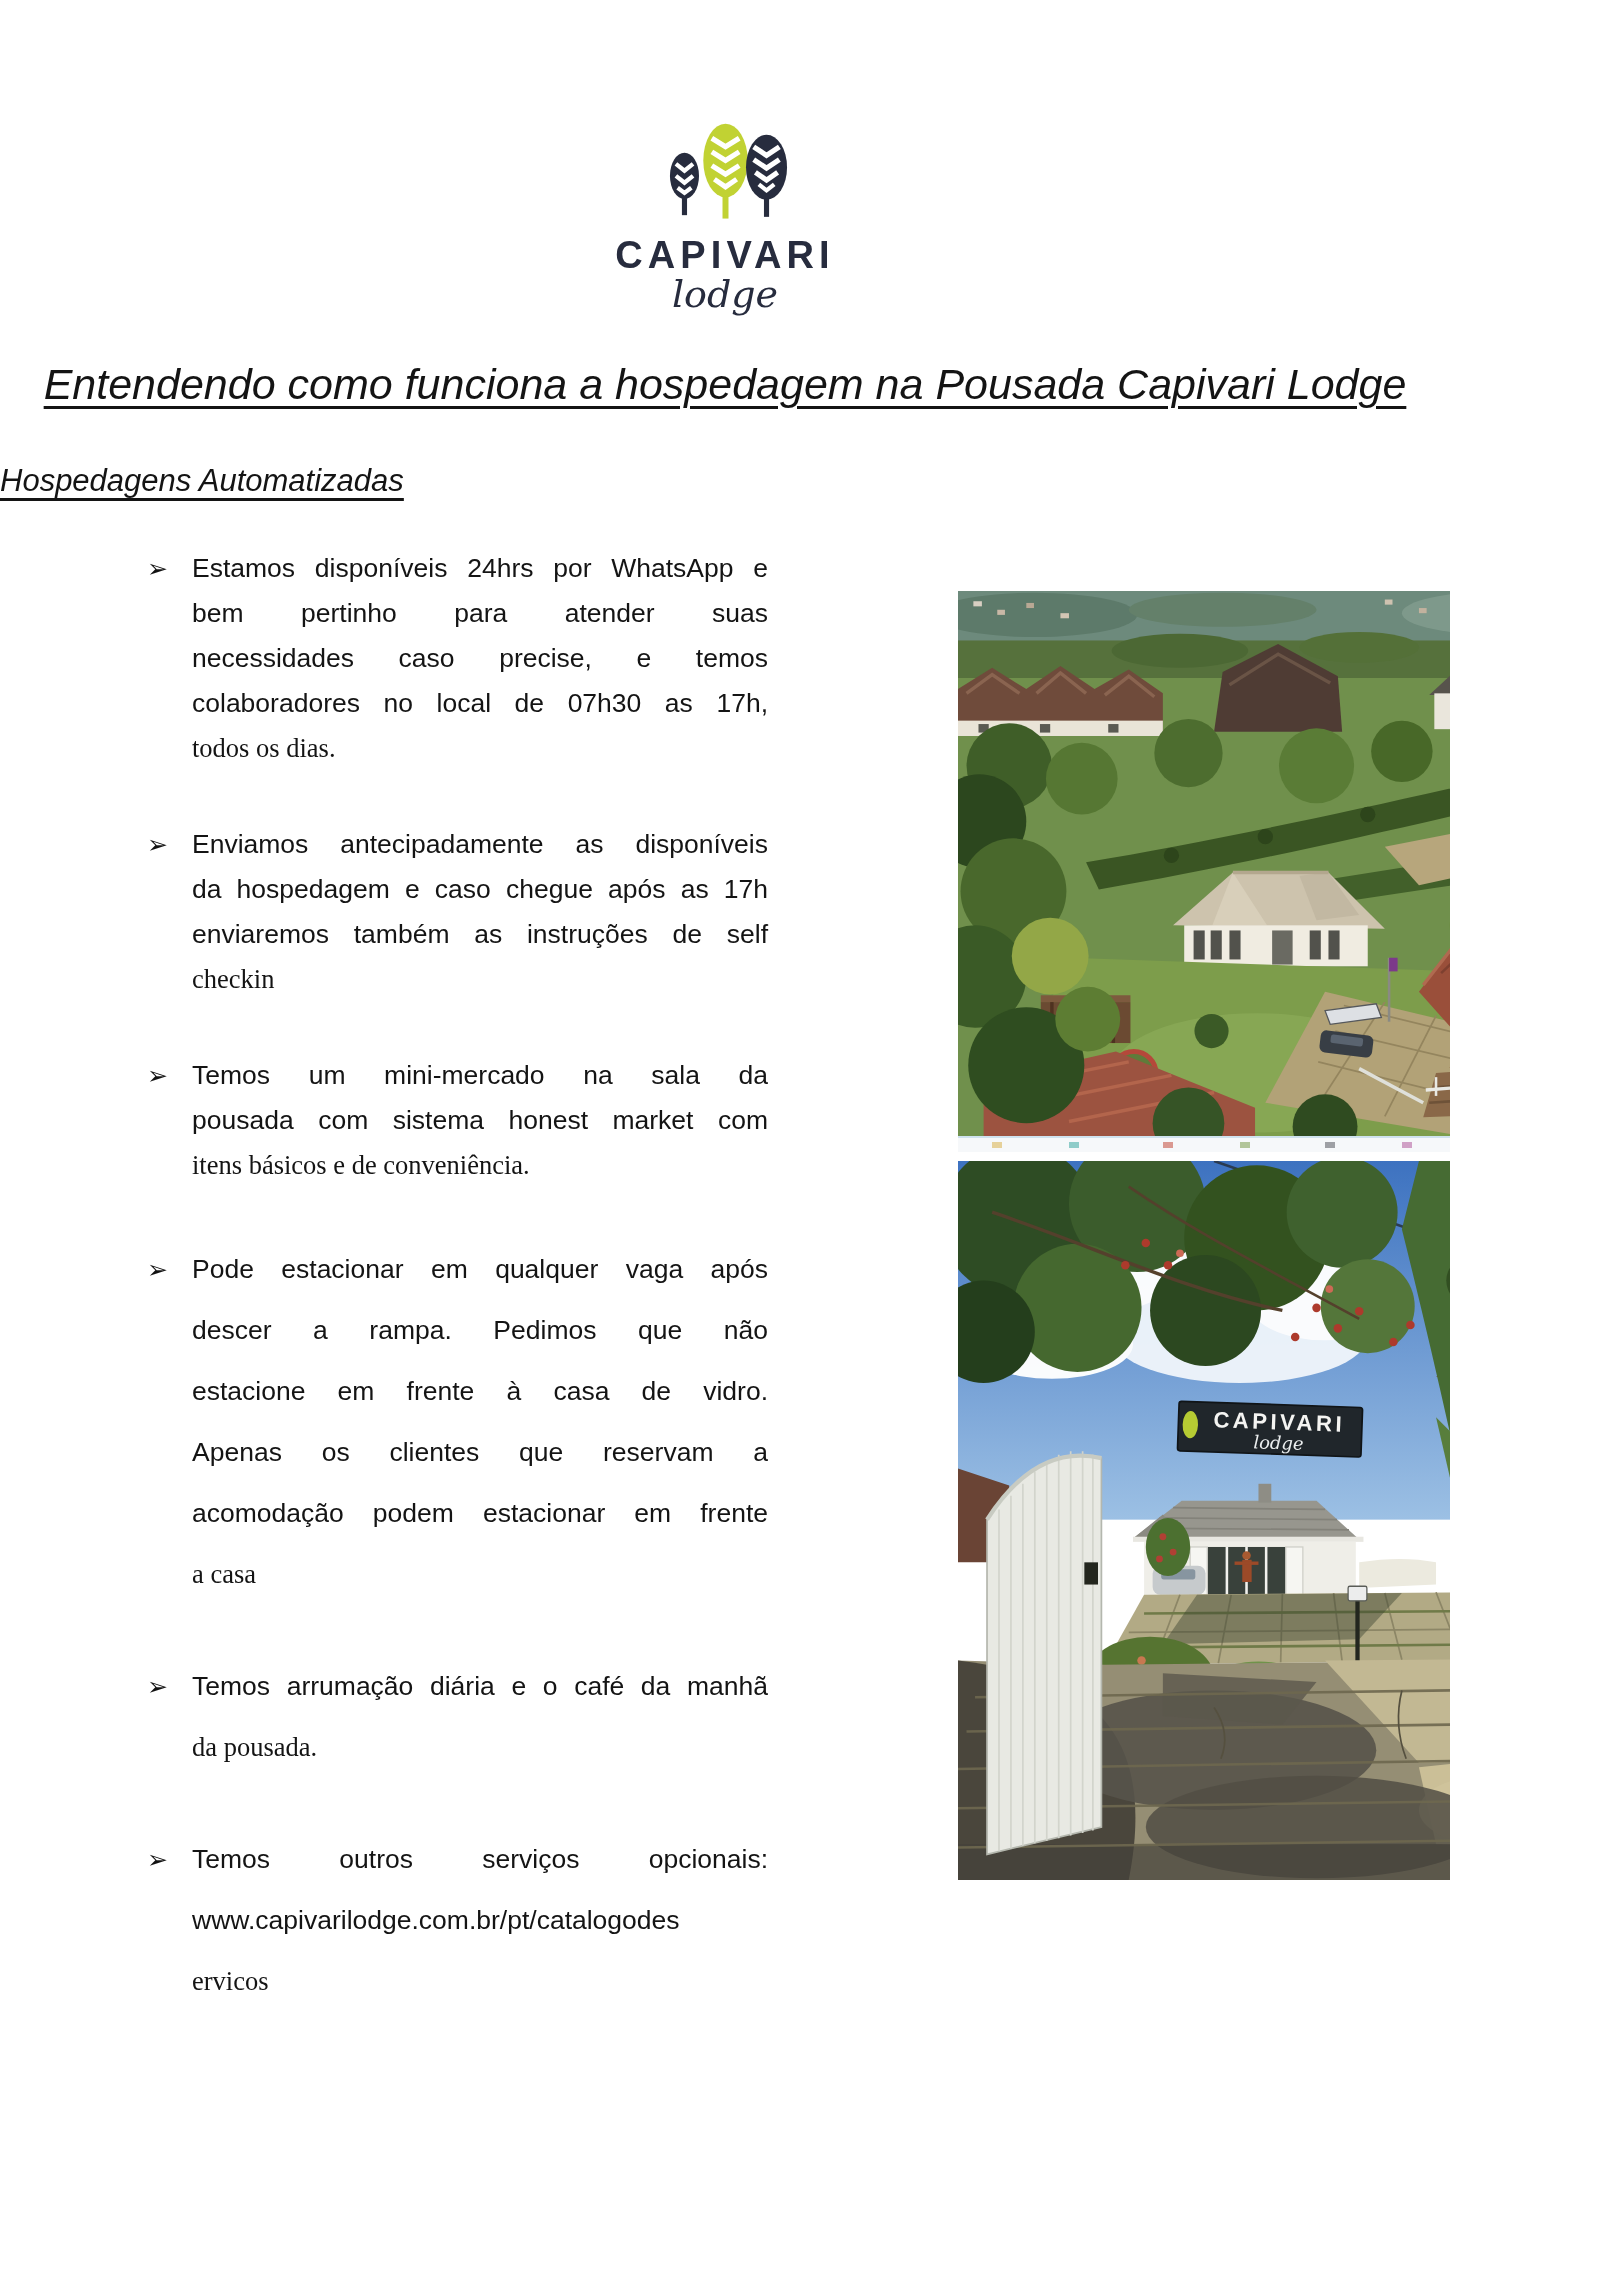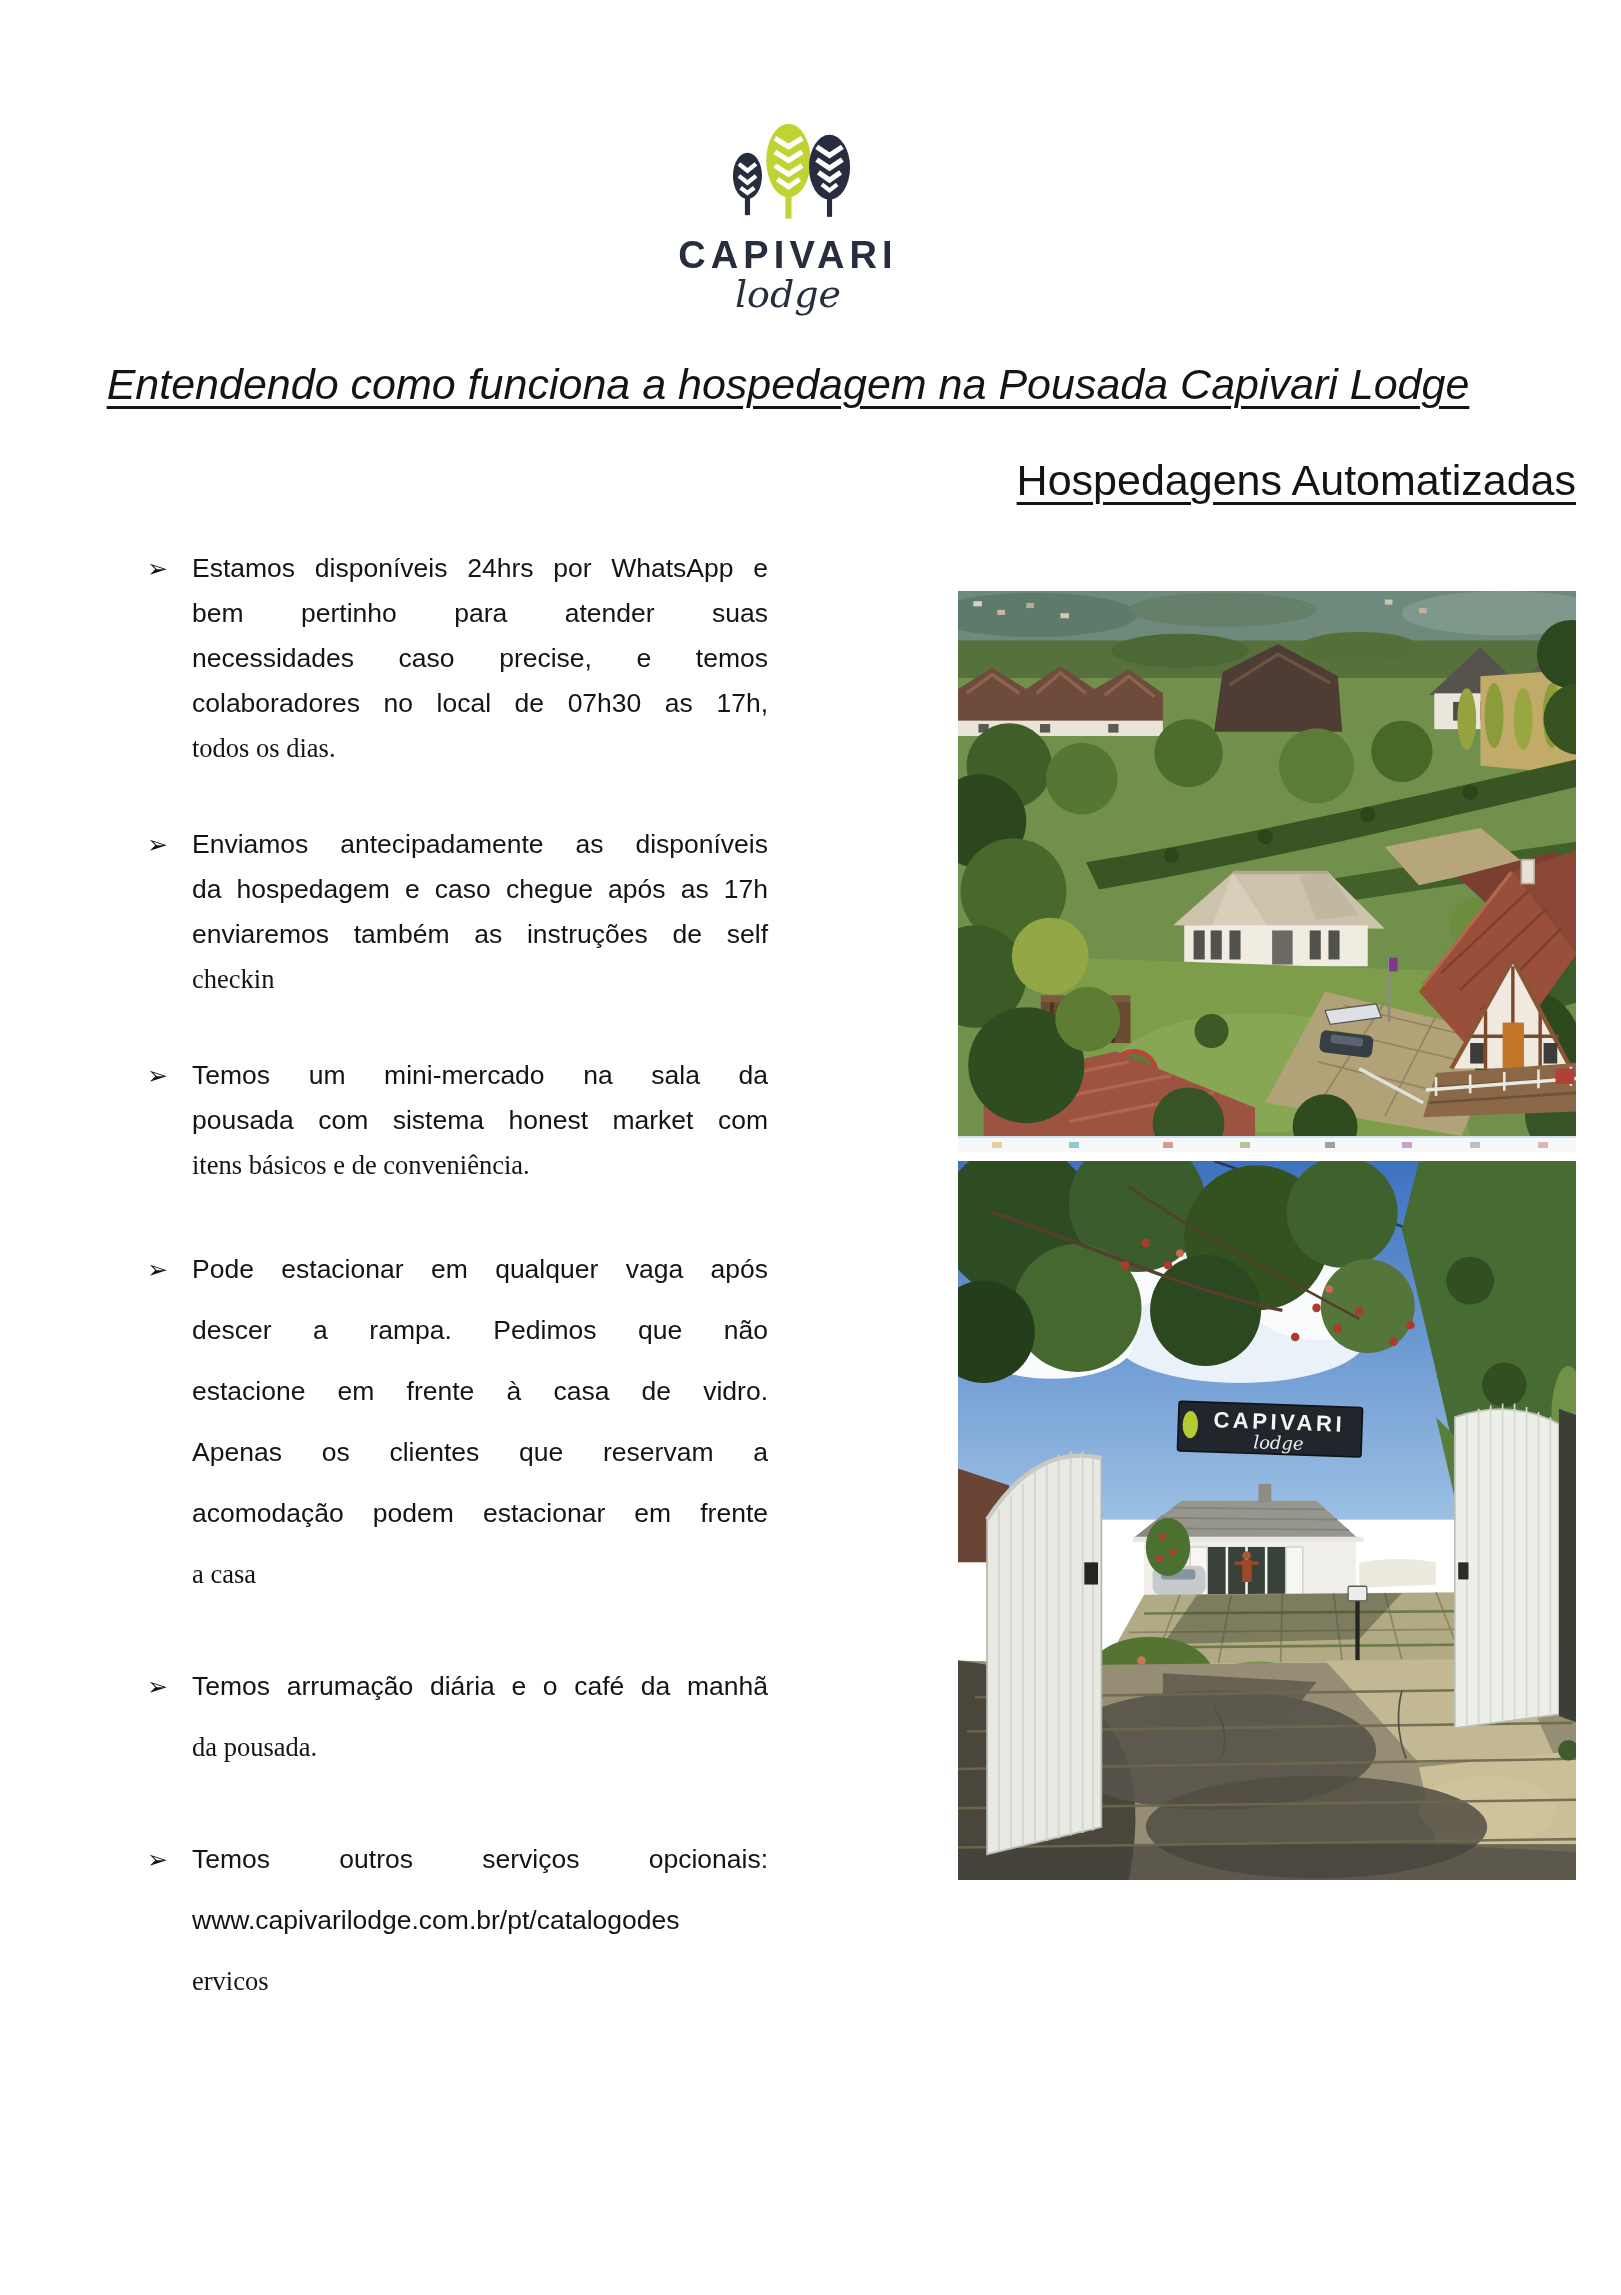--- a/index.html
+++ b/index.html
@@ -1,26 +1,26 @@
 <!DOCTYPE html>
 <html style="font-size:13.7px"><head>
 <meta charset="utf-8">
 <style>
   html,body{margin:0;padding:0;background:#ffffff;}
-  .page{position:relative;width:1576px;height:2295px;background:#ffffff;
+  .page{position:relative;width:1450px;height:2295px;background:#ffffff;
         font-family:"Liberation Sans",sans-serif;color:#141414;overflow:hidden;}
 
   
   .logo{position:absolute;top:109px;left:0;right:0;display:flex;flex-direction:column;align-items:center;}
   .brand{font-size:38px;font-weight:700;letter-spacing:5.1px;color:#272c3e;margin-top:5.1px;}
   .scriptword{font-family:"DejaVu Serif",serif;font-style:italic;font-size:38px;color:#272c3e;margin-top:-5.1px;}
 
   
   .title{position:absolute;top:359px;left:0;width:100%;text-align:center;font-size:43px;line-height:51px;font-style:italic;}
-  .subtitle{position:absolute;top:455px;left:0;width:100%;text-align:right;font-size:43px;line-height:51px;}
+  .subtitle{position:absolute;top:455px;left:0;width:100%;text-align:left;font-size:31px;line-height:51px;font-style:italic;}
   .title span,.subtitle span{text-decoration:underline;text-decoration-thickness:3.4px;text-underline-offset:6.8px;}
 
   
   .bullets{position:absolute;left:147px;top:546px;width:621px;}
   .bullet{display:flex;margin-bottom:51px;}
   .marker{flex:none;width:45px;font-size:25px;color:#111;}
   .s15 .marker{line-height:45px;}
   .s20 .marker{line-height:61px;}
   .bullet-body{width:576px;font-size:26.5px;}
   .bline{text-align:justify;text-align-last:justify;}

